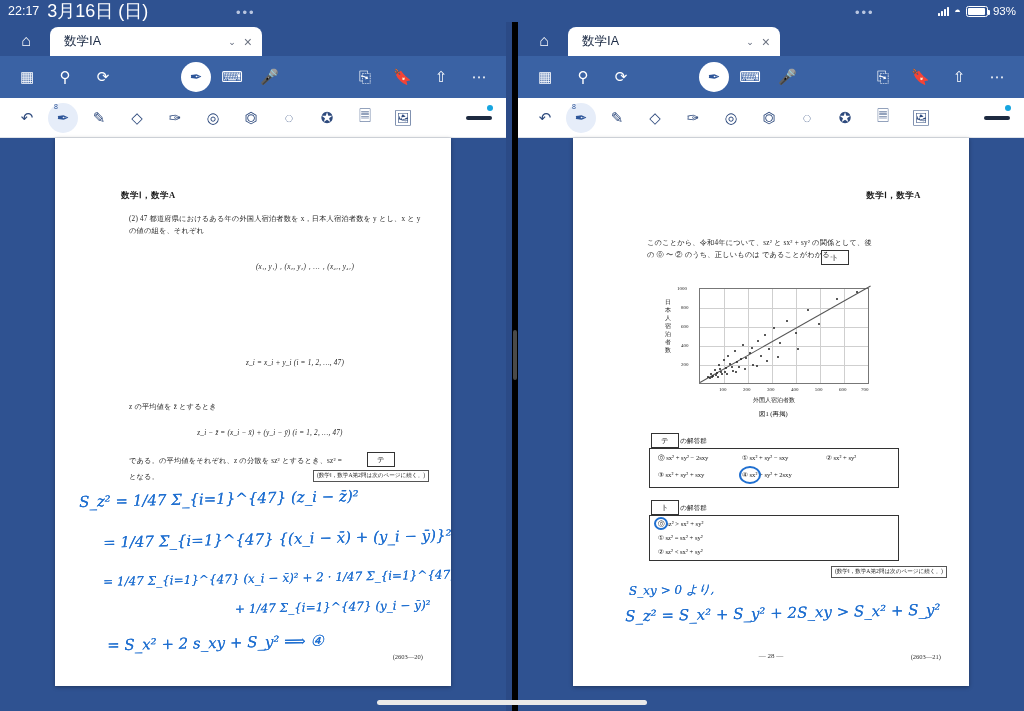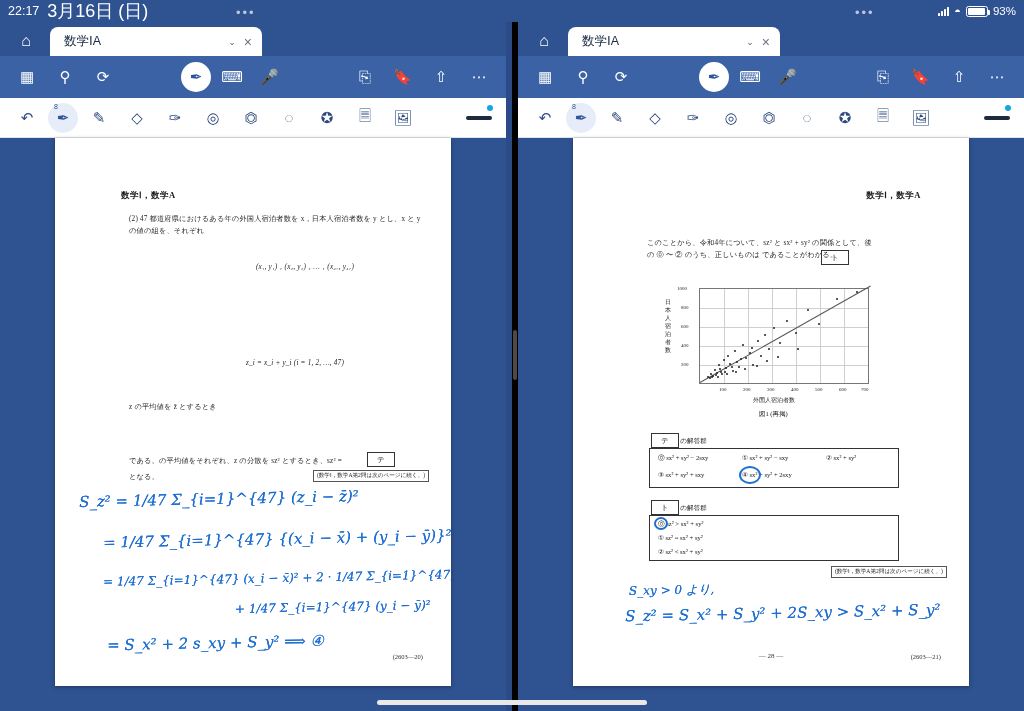--- a/index.html
+++ b/index.html
@@ -273,20 +273,21 @@
 
     <div class="docwrap">
       <div class="page">
 
         <div class="pg-head">数学Ⅰ，数学A</div>
 
         <div class="ptext" style="top:76px;left:74px;width:300px;">(2)  47 都道府県におけるある年の外国人宿泊者数を x，日本人宿泊者数を y とし、x と y の値の組を、それぞれ</div>
         <div class="ptext math" style="top:116px;left:120px;width:260px;text-align:center;margin-top:8px;">(x₁, y₁)，(x₂, y₂)，…，(x₄₇, y₄₇)</div>
         <div class="ptext math" style="top:220px;left:120px;width:240px;text-align:center;">z_i = x_i + y_i  (i = 1, 2, …, 47)</div>
         <div class="ptext" style="top:264px;left:74px;width:300px;">z の平均値を z̄ とするとき</div>
+        <div class="ptext math" style="top:290px;left:90px;width:250px;text-align:center;">z_i − z̄ = (x_i − x̄) + (y_i − ȳ)   (i = 1, 2, …, 47)</div>
         <div class="ptext" style="top:318px;left:74px;width:236px;">である。の平均値をそれぞれ、z の分散を sz² とするとき、sz² =</div>
         <div class="boxed" style="position:absolute;top:314px;left:312px;">テ</div>
         <div class="ptext" style="top:334px;left:74px;">となる。</div>
         <div class="src-note" style="top:332px;right:22px;">(数学Ⅰ，数学A第2問は次のページに続く。)</div>
 
         <div class="pg-foot-code">(2603—20)</div>
 
         <div class="hand" style="top:352px;left:24px;">S_z² = 1/47 Σ_{i=1}^{47} (z_i − z̄)²</div>
         <div class="hand" style="top:392px;left:48px;">= 1/47 Σ_{i=1}^{47} {(x_i − x̄) + (y_i − ȳ)}²</div>
         <div class="hand sm" style="top:432px;left:48px;">= 1/47 Σ_{i=1}^{47} (x_i − x̄)² + 2 · 1/47 Σ_{i=1}^{47} (x_i − x̄)(y_i − ȳ)</div>

